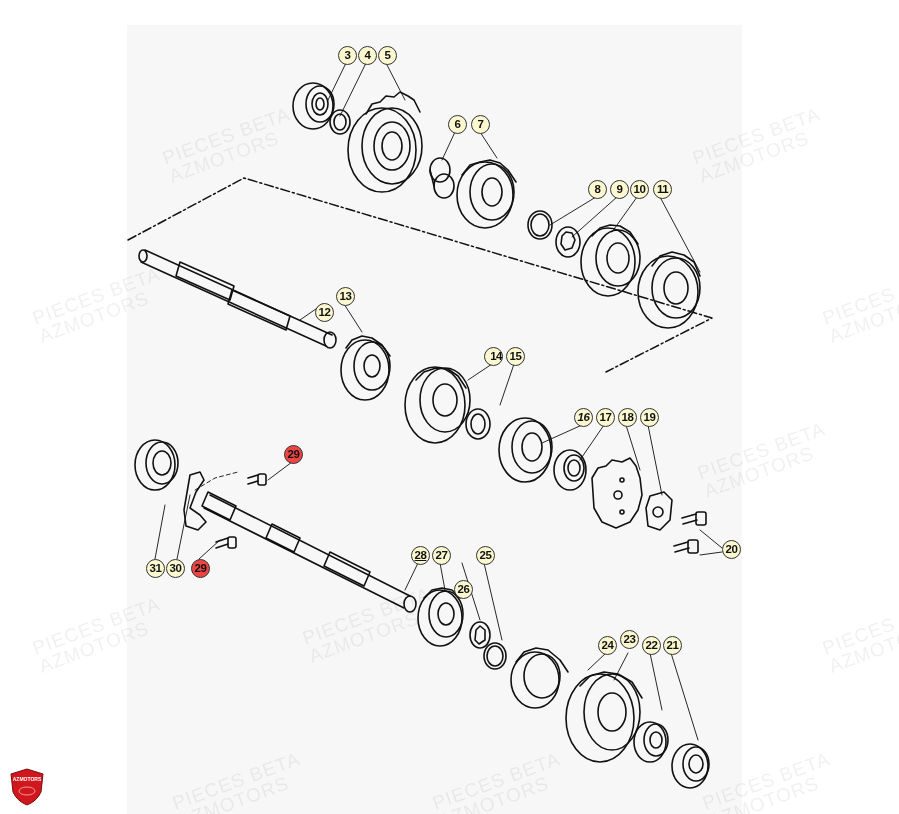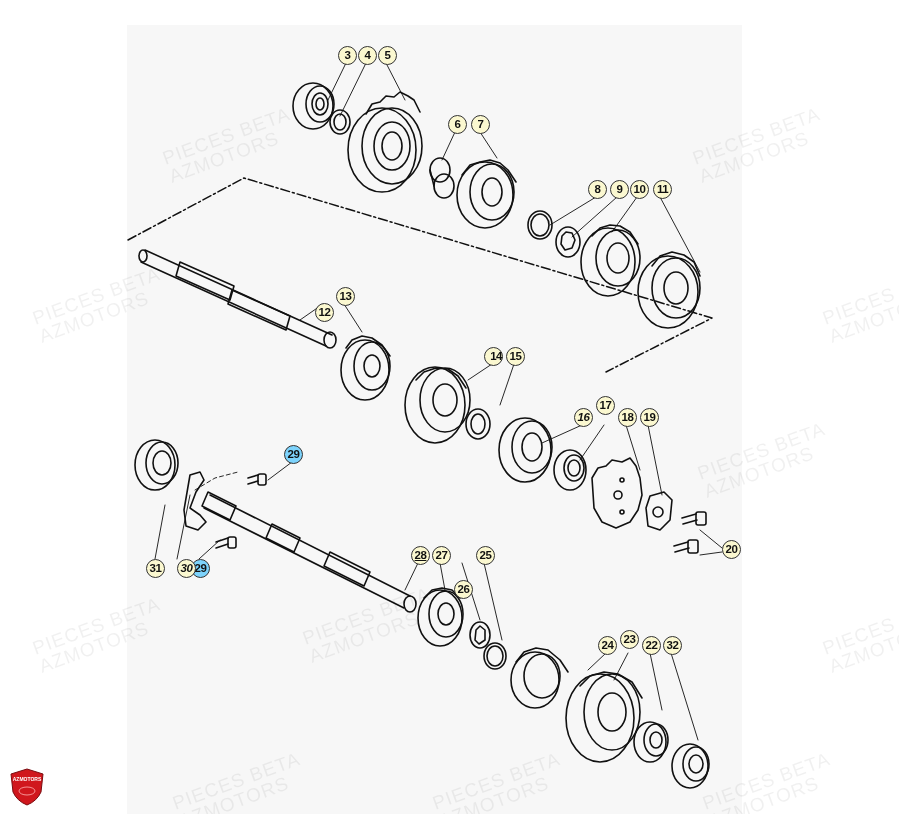--- a/index.html
+++ b/index.html
@@ -4,21 +4,21 @@
 <style>
   html, body { margin:0; padding:0; }
   body { width:899px; height:814px; position:relative; background:#ffffff; overflow:hidden;
          font-family:"Liberation Sans", sans-serif; }
   .panel { position:absolute; left:127px; top:25px; width:615px; height:789px; background:#f7f7f7; }
   svg.art { position:absolute; left:0; top:0; }
   .callout { position:absolute; width:17px; height:17px; border-radius:50%;
              border:1.3px solid #333; background:#fbf8d0; color:#111;
              font-size:11.5px; font-weight:bold; line-height:17px; text-align:center;
              letter-spacing:-0.5px; cursor:pointer; box-sizing:content-box; }
-  .callout.alt { background:#7dd3fc; }
+  .callout.alt { background:#ef4444; }
   .wm { position:absolute; color:rgba(0,0,0,0.06); font-size:19px; line-height:19px;
         transform:rotate(-20deg); transform-origin:left top; white-space:pre; letter-spacing:1px; }
   .logo { position:absolute; left:10px; top:768px; width:34px; height:38px; }
 </style>
 </head>
 <body>
 
 <div class="panel"></div>
 
 <svg class="art" width="899" height="814" viewBox="0 0 899 814" fill="none" stroke="#111" stroke-width="1.6" stroke-linecap="round" stroke-linejoin="round">
@@ -266,35 +266,35 @@
     <div class="callout" style="left: 471px; top: 115px;">7</div>
     <div class="callout" style="left: 588px; top: 180px;">8</div>
     <div class="callout" style="left: 610px; top: 180px;">9</div>
     <div class="callout" style="left: 630px; top: 180px;">10</div>
     <div class="callout" style="left: 653px; top: 180px;">11</div>
     <div class="callout" style="left: 315px; top: 287px; margin-top: 16px;">12</div>
     <div class="callout" style="left: 336px; top: 287px;">13</div>
     <div class="callout" style="left: 484px; top: 347px; text-align: right;">14</div>
     <div class="callout" style="left: 506px; top: 347px;">15</div>
     <div class="callout" style="left: 574px; top: 408px; font-style: italic;">16</div>
-    <div class="callout" style="left: 596px; top: 396px;">17</div>
+    <div class="callout" style="left: 596px; top: 408px;">17</div>
     <div class="callout" style="left: 618px; top: 408px;">18</div>
     <div class="callout" style="left: 640px; top: 408px;">19</div>
     <div class="callout" style="left: 722px; top: 540px;">20</div>
-    <div class="callout" style="left: 663px; top: 636px;">32</div>
+    <div class="callout" style="left: 663px; top: 636px;">21</div>
     <div class="callout" style="left: 642px; top: 636px;">22</div>
     <div class="callout" style="left: 620px; top: 630px;">23</div>
     <div class="callout" style="left: 598px; top: 636px;">24</div>
     <div class="callout" style="left: 476px; top: 546px;">25</div>
     <div class="callout" style="left: 454px; top: 556px; margin-top: 24px;">26</div>
     <div class="callout" style="left: 432px; top: 546px;">27</div>
     <div class="callout" style="left: 411px; top: 546px; text-decoration: underline;">28</div>
     <div class="callout alt" style="left: 284px; top: 445px;">29</div>
     <div class="callout alt" style="left: 191px; top: 559px;">29</div>
-    <div class="callout" style="left: 177px; top: 559px; font-style: italic;">30</div>
+    <div class="callout" style="left: 166px; top: 559px;">30</div>
     <div class="callout" style="left: 146px; top: 559px;">31</div>
   </div>
 
 <svg class="logo" viewBox="0 0 34 38">
   <path d="M17 1 L33 6 L31 24 Q27 33 17 37 Q7 33 3 24 L1 6 Z" fill="#d0171d" stroke="#7a0c10" stroke-width="1"></path>
   <text x="17" y="13" font-size="5" font-weight="bold" fill="#fff" text-anchor="middle" font-family="Liberation Sans, sans-serif">AZMOTORS</text>
   <ellipse cx="17" cy="23" rx="8" ry="4" fill="none" stroke="#ffb3b3" stroke-width="0.8"></ellipse>
 </svg>
 
 </body></html>

